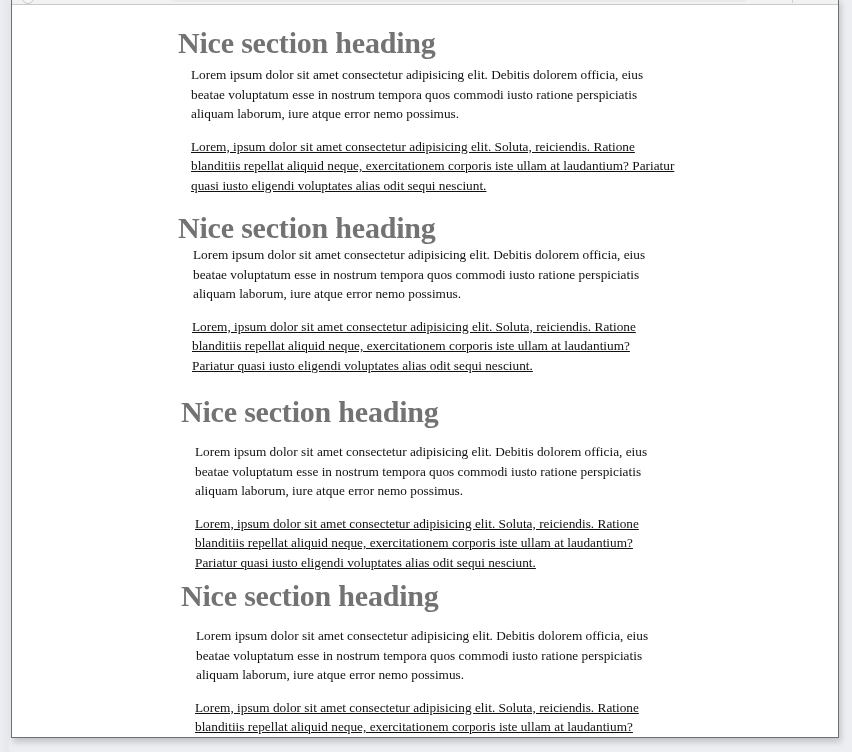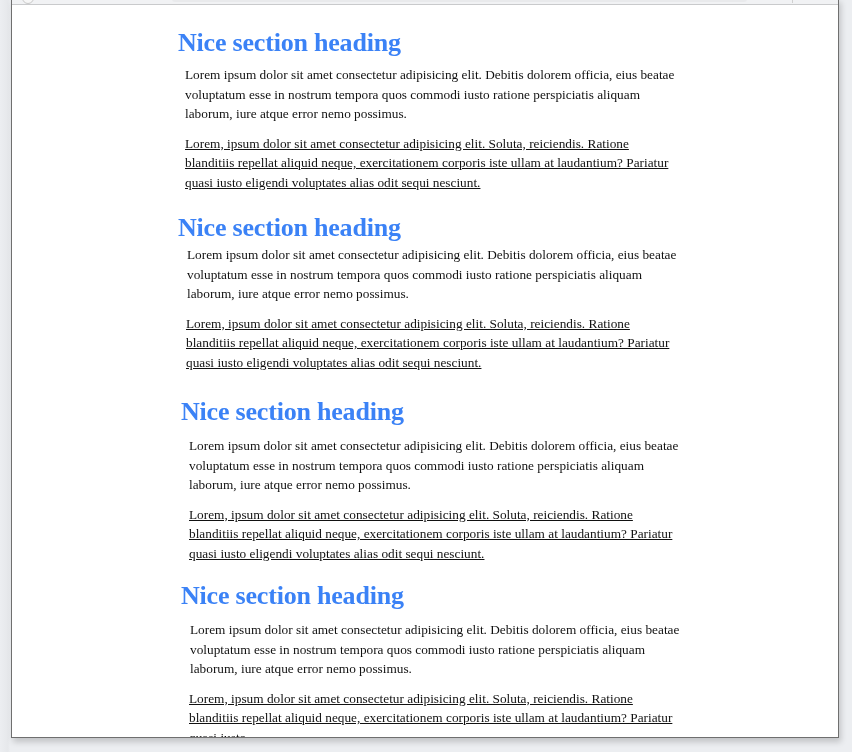--- a/index.html
+++ b/index.html
@@ -68,27 +68,27 @@
     }
     .section {
       position: absolute;
       width: 510px;
       color: #000;
     }
     .section h1 {
       margin: 0;
       font-family: "Liberation Serif", serif;
       font-weight: bold;
-      font-size: 26px;
+      font-size: 30px;
       line-height: 34px;
       letter-spacing: -0.2px;
-      color: #3b82f6;
+      color: #737373;
     }
     .section p {
-      margin: 7px;
+      margin: 13px;
       font-size: 13.3px;
       line-height: 19.5px;
       color: #111;
     }
     .section p + p {
       margin-top: 10px;
       text-decoration: underline;
     }
     .s1 { left: 166px; top: 21px; }
     .s1 p.first { margin-top: 5px; }

